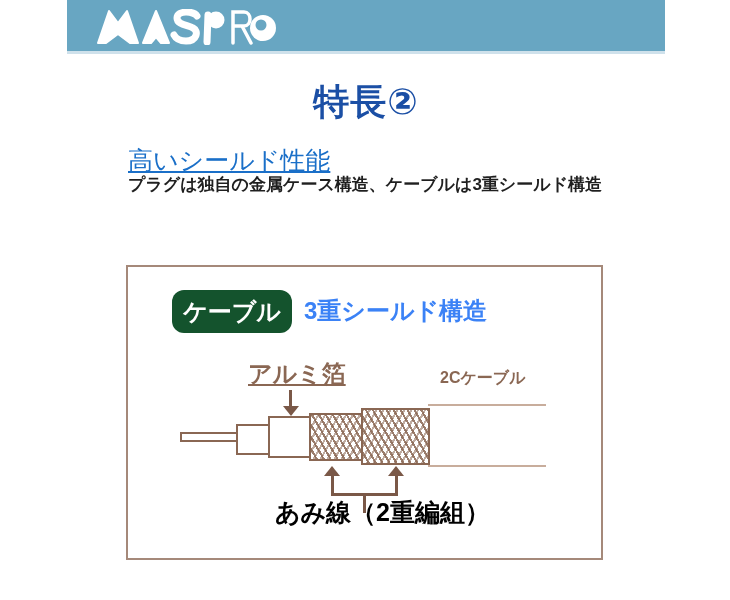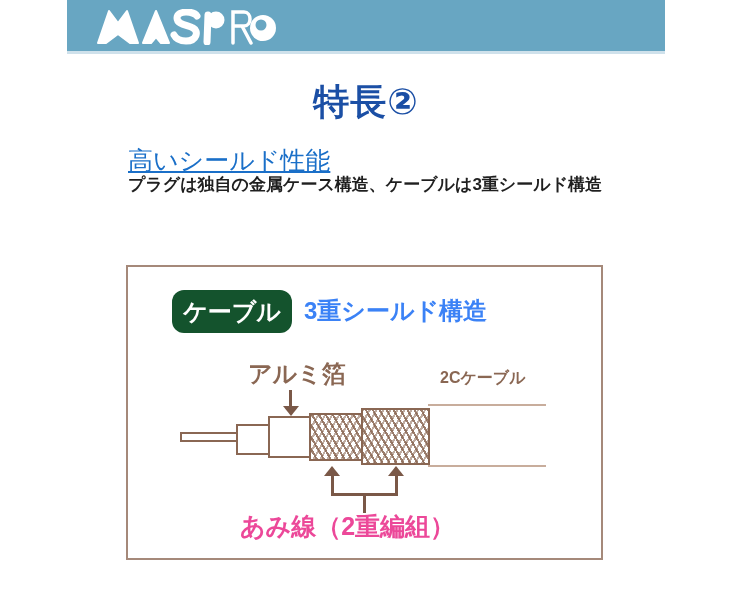--- a/index.html
+++ b/index.html
@@ -39,29 +39,29 @@
     position:absolute;left:44px;top:23px;width:120px;height:43px;
     background:#14532d;border-radius:12px;color:#ffffff;
     font-size:24px;font-weight:bold;text-align:center;line-height:43px;
   }
   .badge-title{
     position:absolute;left:176px;top:27px;
     font-size:24px;line-height:34px;font-weight:600;color:#3b82f6;
   }
   .label-foil{
     position:absolute;left:120px;top:91px;
-    font-size:24px;font-weight:600;color:#8a6753;
+    font-size:24px;font-weight:600;color:#8a6753;text-decoration:underline;
   }
   .label-2c{
     position:absolute;left:312px;top:101px;
     font-size:16px;font-weight:600;color:#8a6753;
   }
   .label-braid{
-    position:absolute;left:112px;top:243px;width:250px;text-align:left;
-    font-size:25px;font-weight:600;color:#ec4899;
+    position:absolute;left:112px;top:229px;width:250px;text-align:right;
+    font-size:25px;font-weight:600;color:#000000;
   }
   
   .part{position:absolute;background:#ffffff;border:2px solid #8a6753;box-sizing:border-box;}
   .conductor{left:52px;top:165px;width:58px;height:10px;}
   .dielectric{left:108px;top:157px;width:34px;height:31px;}
   .foil{left:140px;top:149px;width:43px;height:42px;}
   .braid{
     background-color:#ffffff;
     background-image:
       repeating-linear-gradient(60deg,transparent 0 4px,rgba(138,103,83,.85) 4px 6px),

